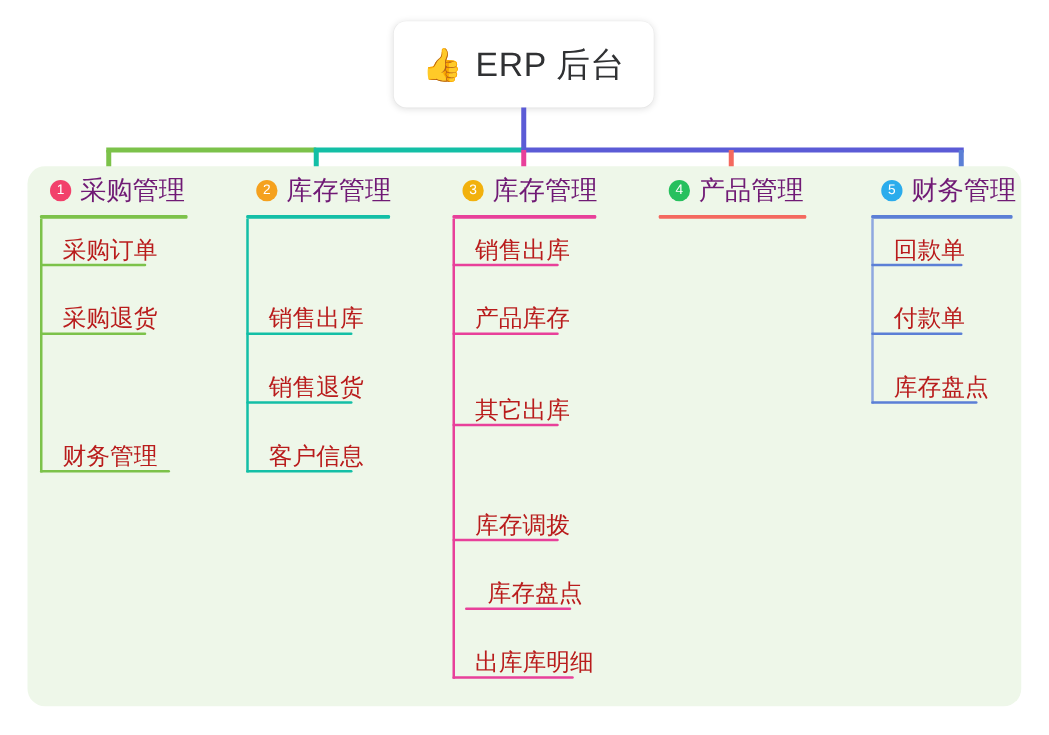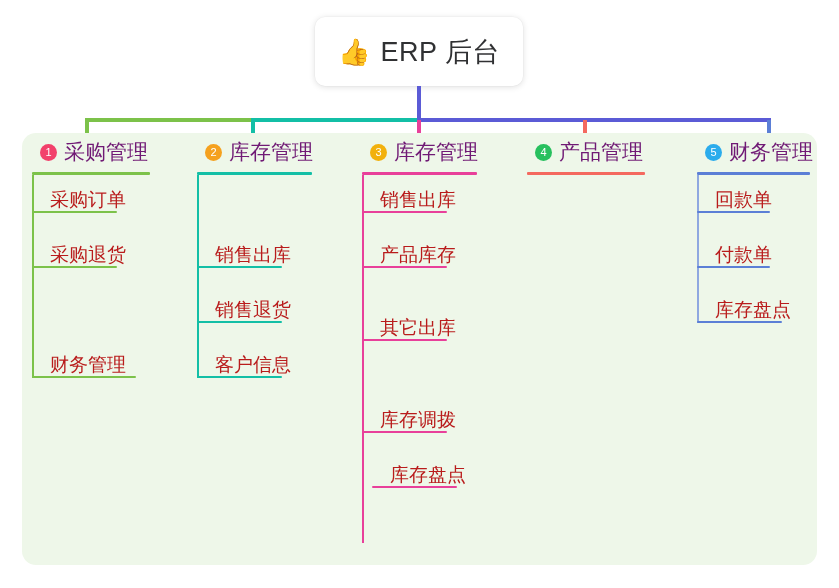--- a/index.html
+++ b/index.html
@@ -237,20 +237,24 @@
             <div class="leaf-rule" style="background: rgb(232, 64, 154); width: 85px;"></div>
           </div>
           <div class="leaf" style="position: absolute; top: 220px; left: 0px; width: 160px;">
             <span class="leaf-label">库存调拨</span>
             <div class="leaf-rule" style="background: rgb(232, 64, 154); width: 85px;"></div>
           </div>
           <div class="leaf" style="position: absolute; top: 275px; left: 10px; width: 160px;">
             <span class="leaf-label">库存盘点</span>
             <div class="leaf-rule" style="background: rgb(232, 64, 154); width: 85px;"></div>
           </div>
+          <div class="leaf" style="position: absolute; top: 330px; left: 0px; width: 160px;">
+            <span class="leaf-label">出库库明细</span>
+            <div class="leaf-rule" style="background: rgb(232, 64, 154); width: 97px;"></div>
+          </div>
         </div>
       </div>
       <div class="column" style="left: 495px;">
         <div class="col-header">
           <span class="badge" style="background: rgb(39, 192, 94);">4</span>
           <span class="col-title">产品管理</span>
         </div>
         <div class="col-rule" style="background: rgb(244, 105, 95); width: 118px; margin-left: 10px;"></div>
       </div>
       <div class="column" style="left: 665px;">

